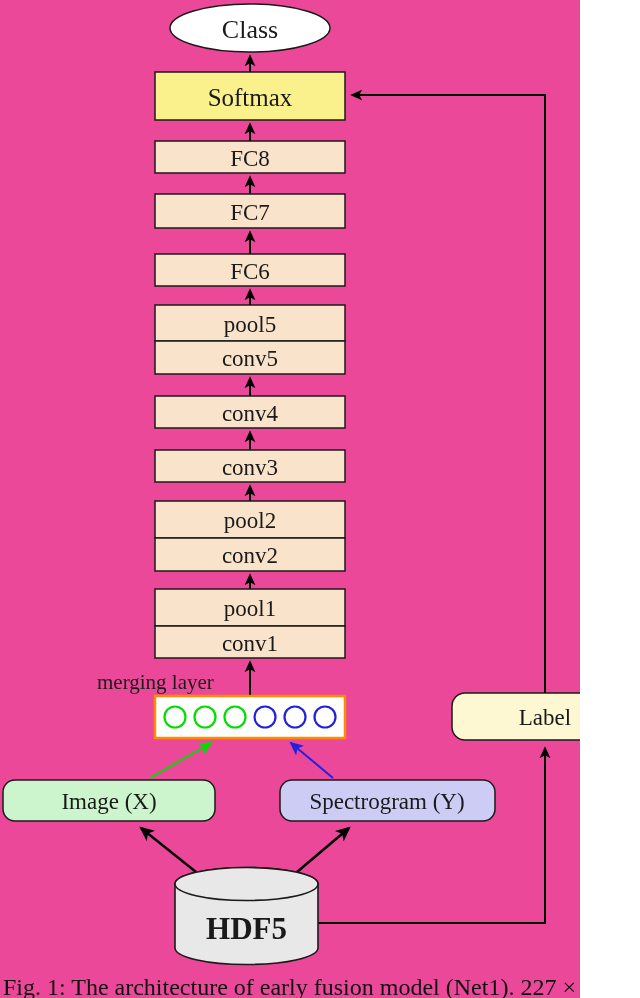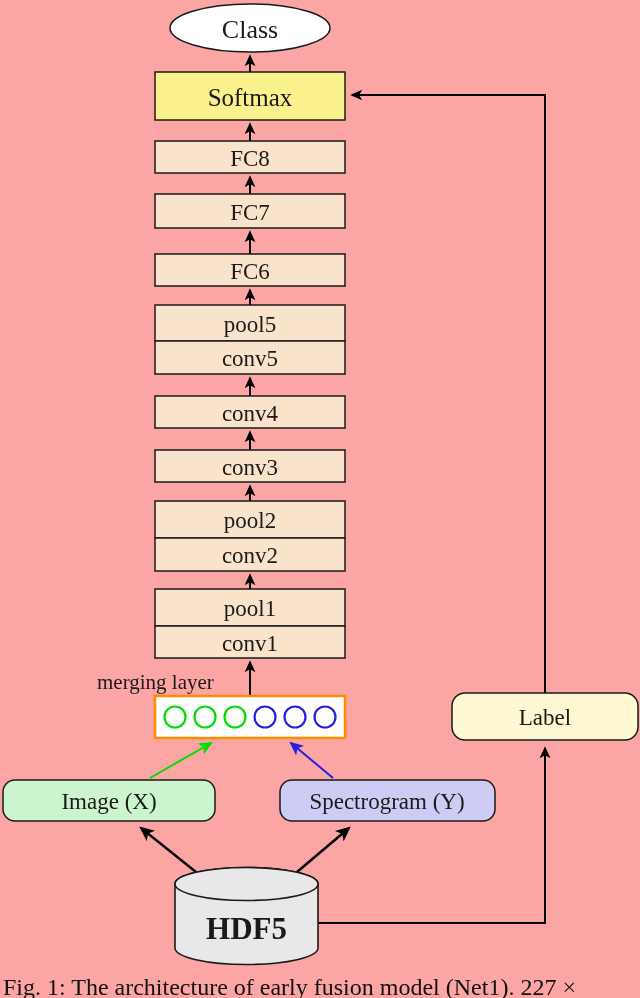--- a/index.html
+++ b/index.html
@@ -1,19 +1,19 @@
 <!DOCTYPE html>
 <html><head>
 <meta charset="utf-8">
 <style>
   html,body{margin:0;padding:0;background:#ffffff;}
   #canvas{
     position:relative;
-    width:640px;height:998px;
-    background:#fca5a5;
+    width:580px;height:998px;
+    background:#ec4899;
     overflow:hidden;
     font-family:"Liberation Serif", serif;
   }
   #diagram{position:absolute;left:0;top:0;}
   .node-text{
     font-family:"Liberation Serif", serif;
     fill:#1a1a1a;
   }
   #caption{
     position:absolute;

